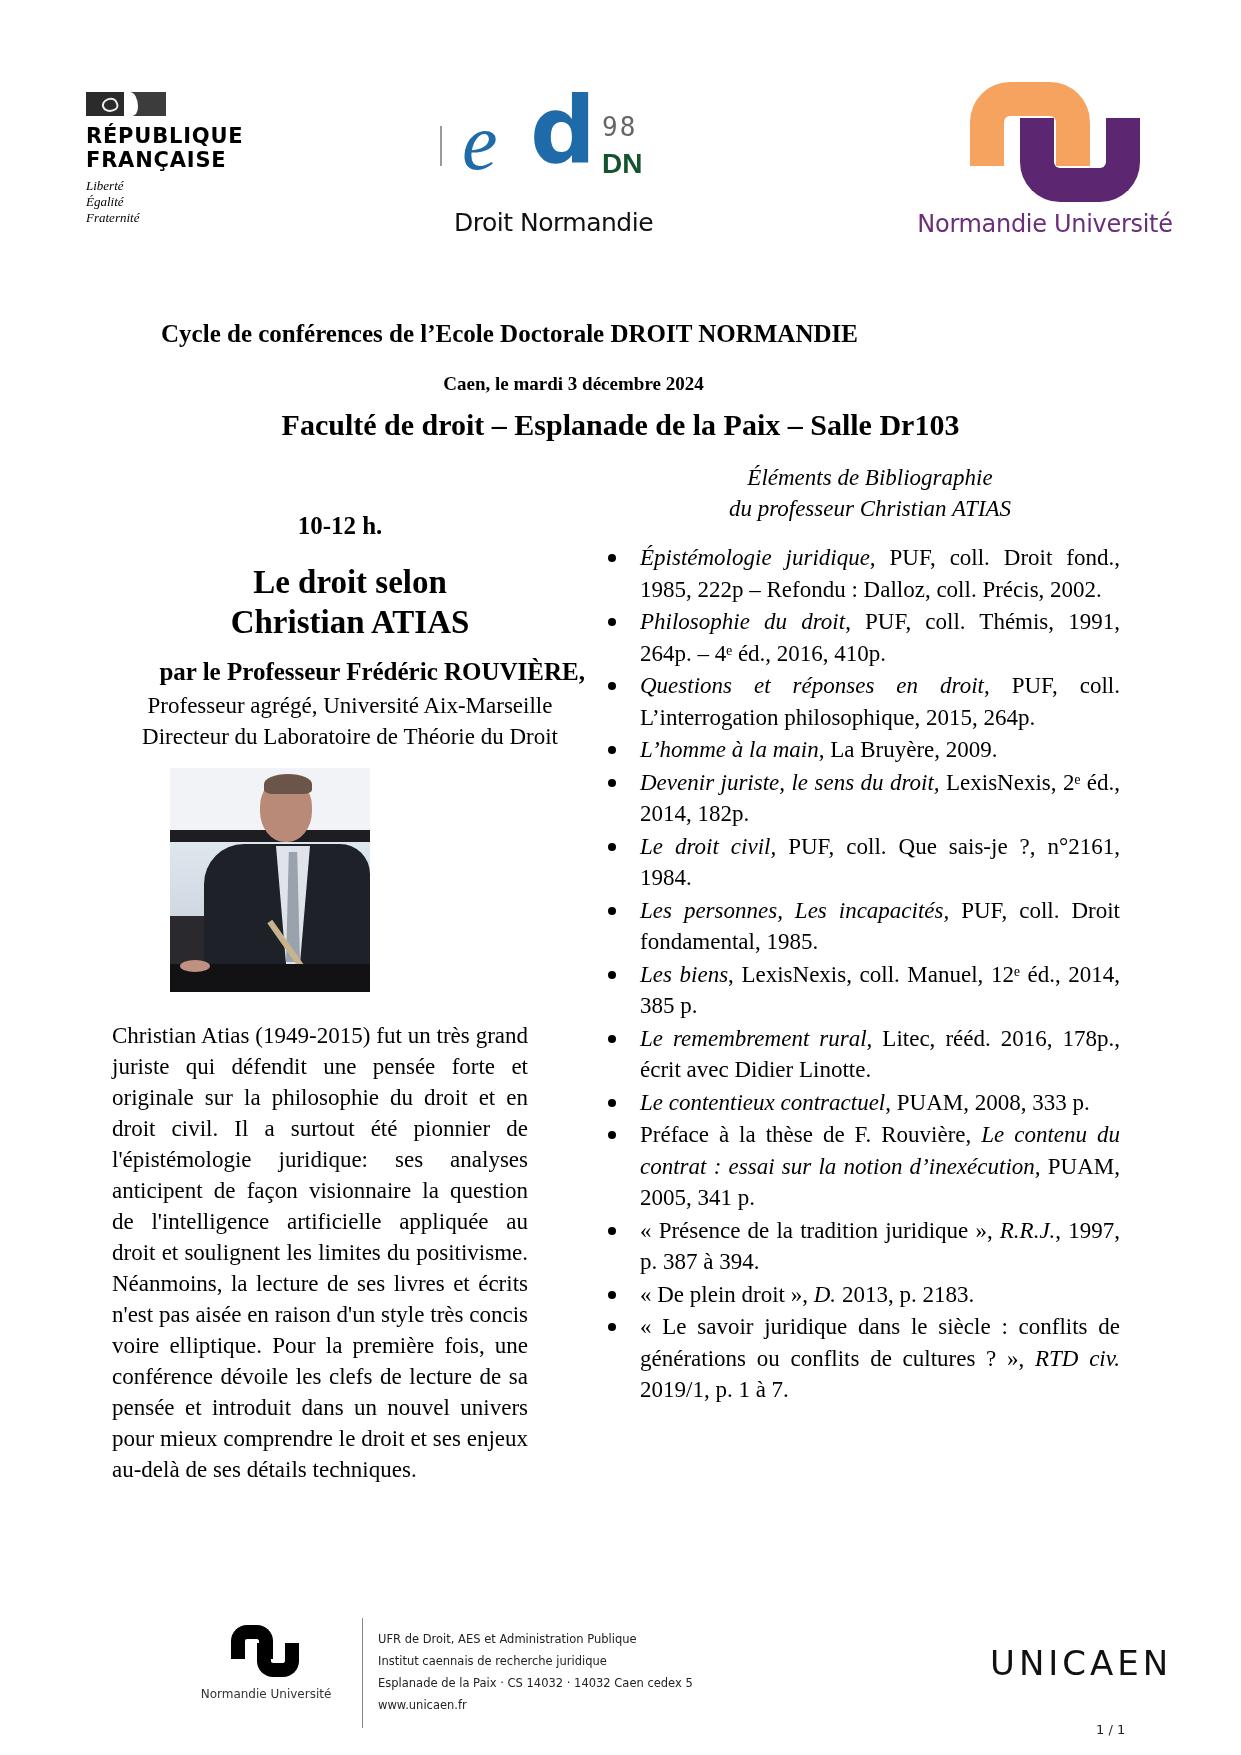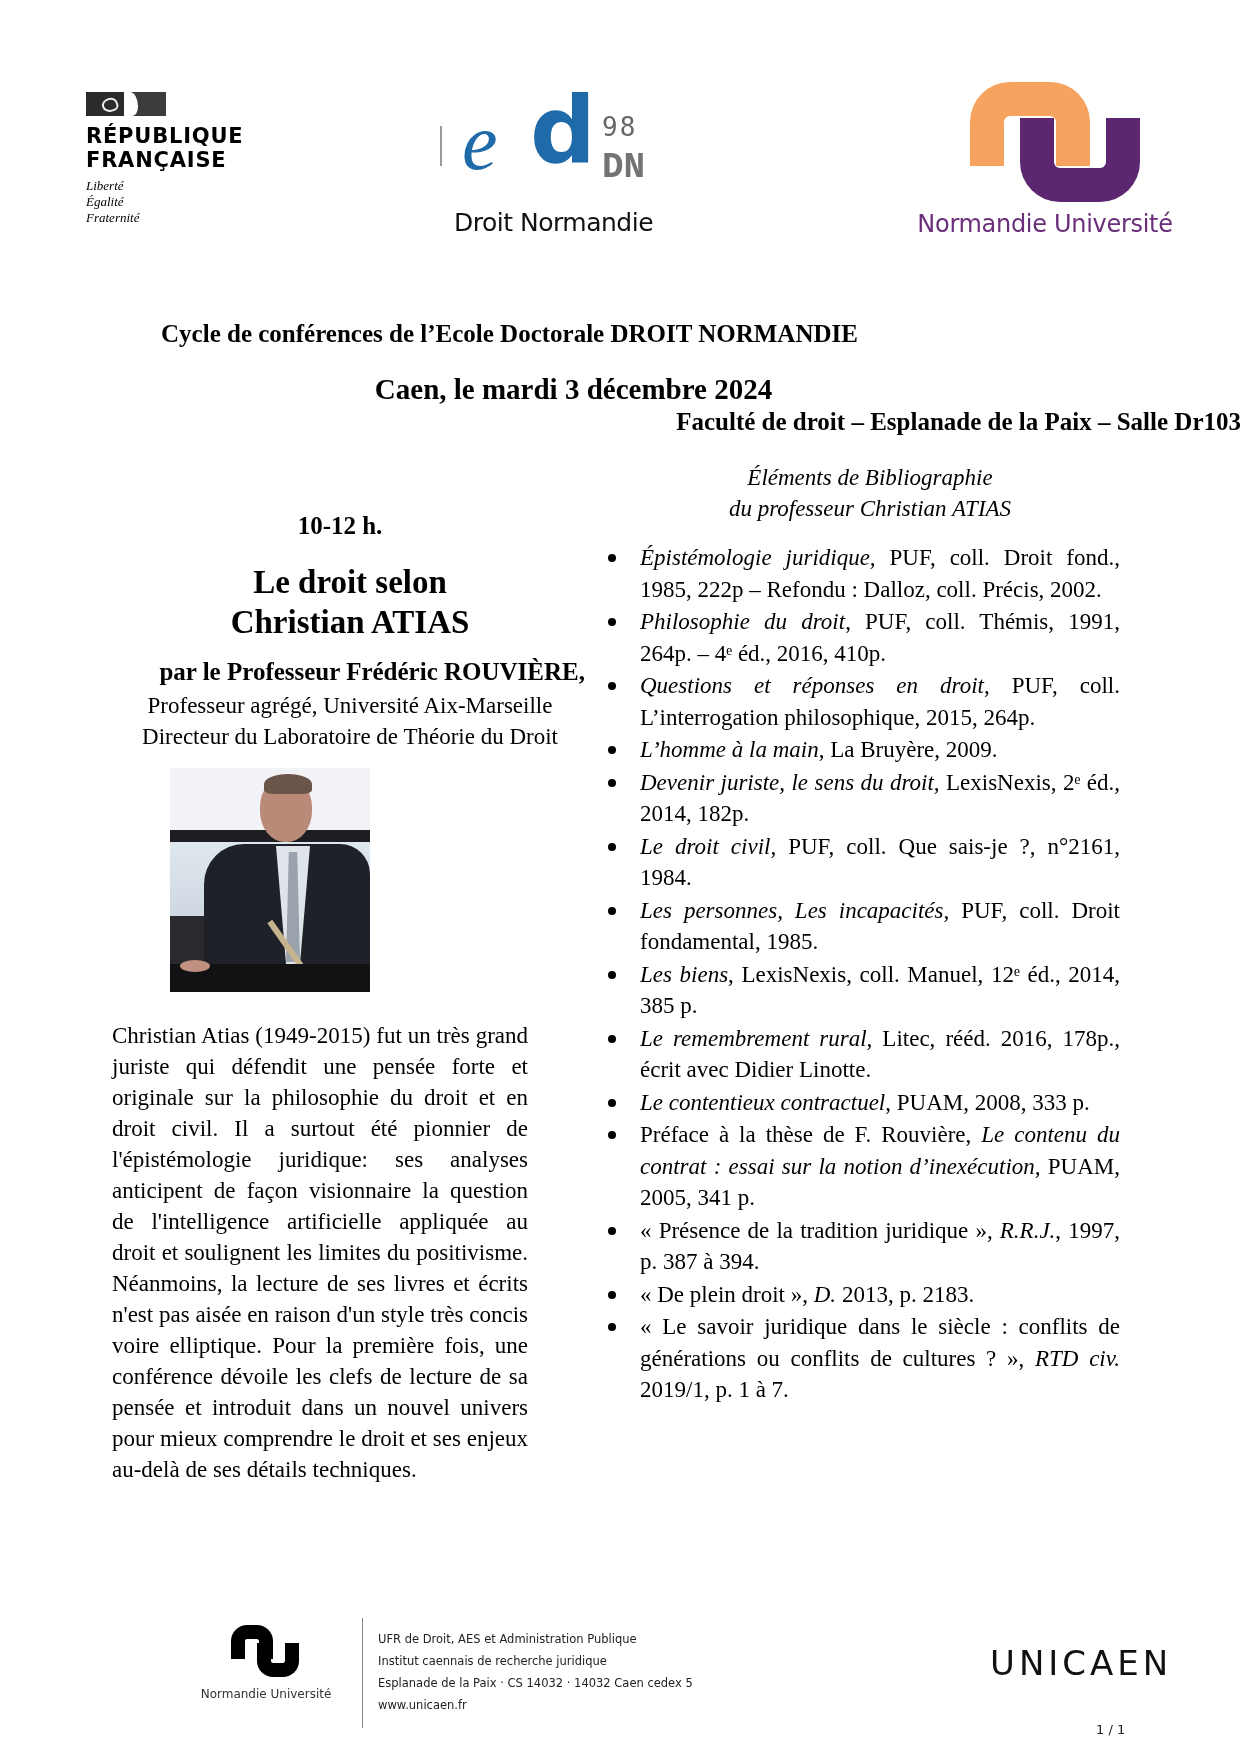--- a/index.html
+++ b/index.html
@@ -14,33 +14,33 @@
     .rf-emblem .l::after { content: ""; position: absolute; left: 16px; top: 6px; width: 12px; height: 10px; border: 2px solid #eee; border-radius: 50% 50% 40% 60%; transform: rotate(-20deg); }
     .rf-emblem .r::before { content: ""; position: absolute; left: 0; top: 0; width: 14px; height: 24px; background: #fff; border-radius: 0 60% 40% 0; }
     .rf-title { margin-top: 8px; font-family: "DejaVu Sans", sans-serif; font-weight: 700; font-size: 21px; line-height: 24px; letter-spacing: 0.8px; }
     .rf-motto { margin-top: 6px; font-family: "Liberation Serif", serif; font-style: italic; font-size: 13px; line-height: 16px; }
 
     .ed-logo { position: absolute; left: 440px; top: 108px; width: 240px; height: 135px; }
     .ed-sep { position: absolute; left: 0; top: 18px; width: 2px; height: 40px; background: #9a9a9a; }
     .ed-e { position: absolute; left: 22px; top: -6px; font-family: "Liberation Serif", serif; font-style: italic; font-size: 80px; color: #1f6aa8; line-height: 1; }
     .ed-d { position: absolute; left: 90px; top: -22px; font-family: "DejaVu Sans", sans-serif; font-weight: 700; font-size: 92px; color: #1f6aa8; line-height: 1; }
     .ed-num { position: absolute; left: 162px; top: 6px; font-family: "DejaVu Sans Mono", monospace; font-size: 26px; color: #666; letter-spacing: 2px; line-height: 1; }
-    .ed-dn { position: absolute; left: 162px; top: 42px; font-family: Liberation Mono, monospace; font-weight: 700; font-size: 36px; color: #737373; line-height: 1; }
+    .ed-dn { position: absolute; left: 162px; top: 42px; font-family: Liberation Sans, sans-serif; font-weight: 700; font-size: 28px; color: #14532d; line-height: 1; }
     .ed-name { position: absolute; left: 14px; top: 100px; font-family: "DejaVu Sans", sans-serif; font-size: 25px; color: #111; white-space: nowrap; letter-spacing: -0.5px; }
 
     .nu-logo { position: absolute; left: 900px; top: 82px; width: 290px; height: 170px; }
     .nu-top { position: absolute; left: 70px; top: 0; width: 116px; width: 120px; height: 84px; border: 34px solid #f4a460; border-bottom: none; border-radius: 40px 40px 0 0; }
     .nu-top { border-color: #f5a35e; }
     .nu-bot { position: absolute; left: 120px; top: 36px; width: 120px; height: 84px; border: 34px solid #5c2670; border-top: none; border-radius: 0 0 40px 40px; }
     .nu-name { position: absolute; left: 0; top: 128px; width: 290px; text-align: center; font-family: "DejaVu Sans", sans-serif; font-size: 24px; color: #6a2e7a; white-space: nowrap; letter-spacing: -0.3px; }
 
     
     .cycle-title { position: absolute; left: 0; top: 320px; width: 1019px; text-align: center; font-weight: 700; font-size: 25px; }
-    .date-line { position: absolute; left: 0; top: 373px; width: 1147px; text-align: center; font-weight: 700; font-size: 29px; }
-    .place-line { position: absolute; left: 0; top: 408px; width: 1241px; text-align: right; font-weight: 700; font-size: 25px; }
+    .date-line { position: absolute; left: 0; top: 373px; width: 1147px; text-align: center; font-weight: 700; font-size: 19px; }
+    .place-line { position: absolute; left: 0; top: 408px; width: 1241px; text-align: center; font-weight: 700; font-size: 30px; }
 
     
     .time { position: absolute; left: 150px; top: 512px; width: 380px; text-align: center; font-weight: 700; font-size: 25px; }
     .talk-title { position: absolute; left: 100px; top: 562px; width: 500px; text-align: center; font-weight: 700; font-size: 33px; line-height: 40px; }
     .speaker { position: absolute; left: 85px; top: 658px; width: 500px; text-align: right; font-weight: 700; font-size: 25px; white-space: nowrap; }
     .speaker-role { position: absolute; left: 100px; top: 690px; width: 500px; text-align: center; font-size: 23px; line-height: 31px; }
 
     .photo { position: absolute; left: 170px; top: 768px; width: 200px; height: 224px; overflow: hidden; background: #e9ecef; }
     .photo .screen { position: absolute; left: 0; top: 0; width: 200px; height: 62px; background: #f2f3f6; }
     .photo .frame { position: absolute; left: 0; top: 62px; width: 200px; height: 12px; background: #1e1e22; }

